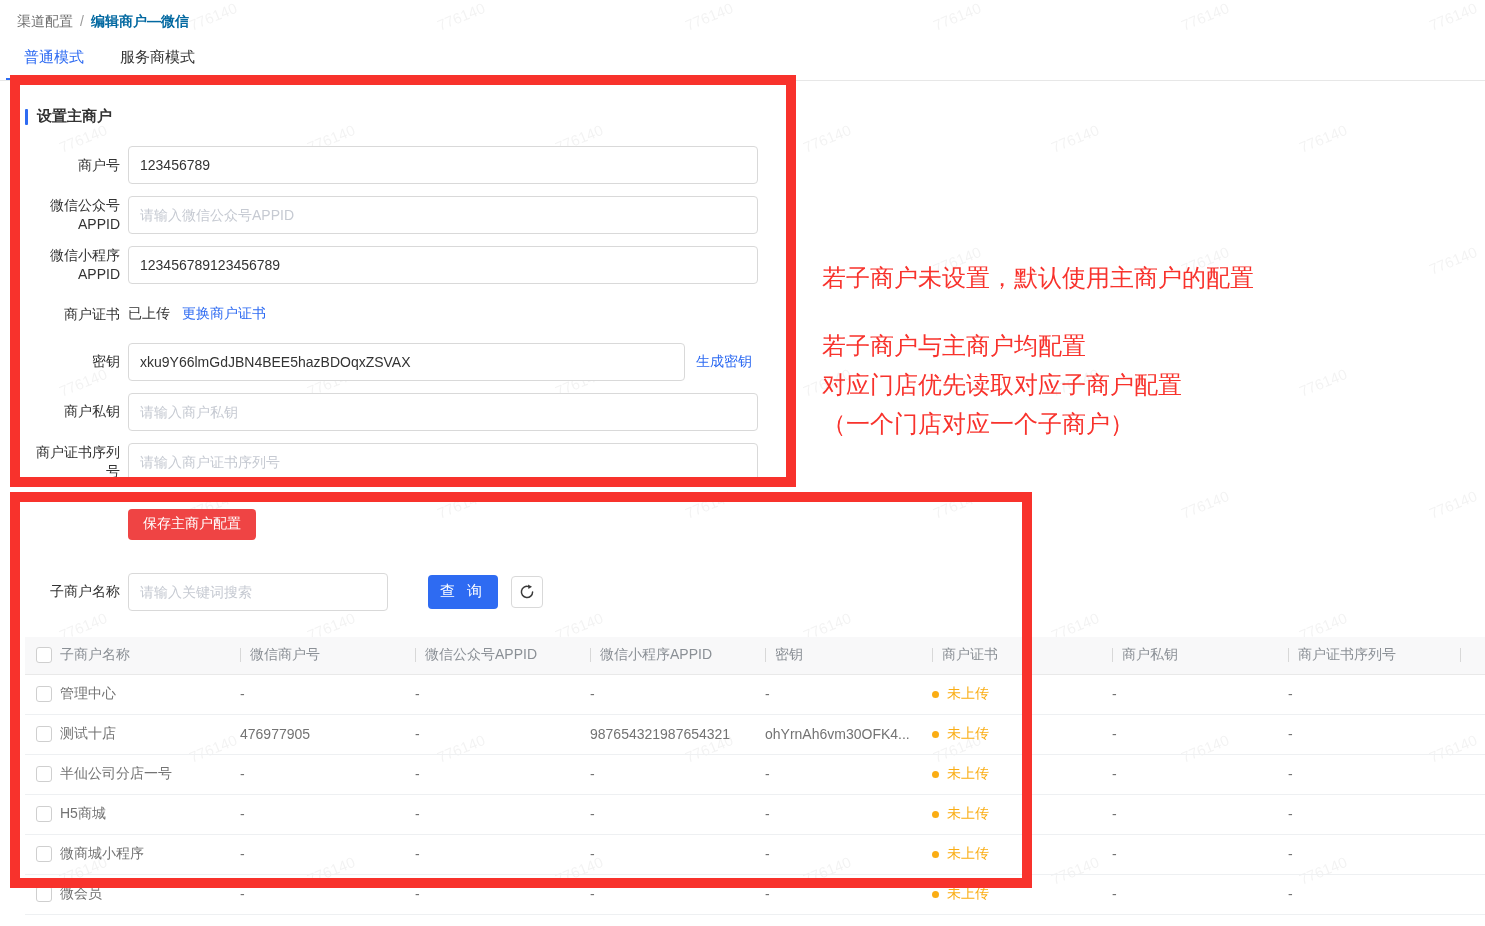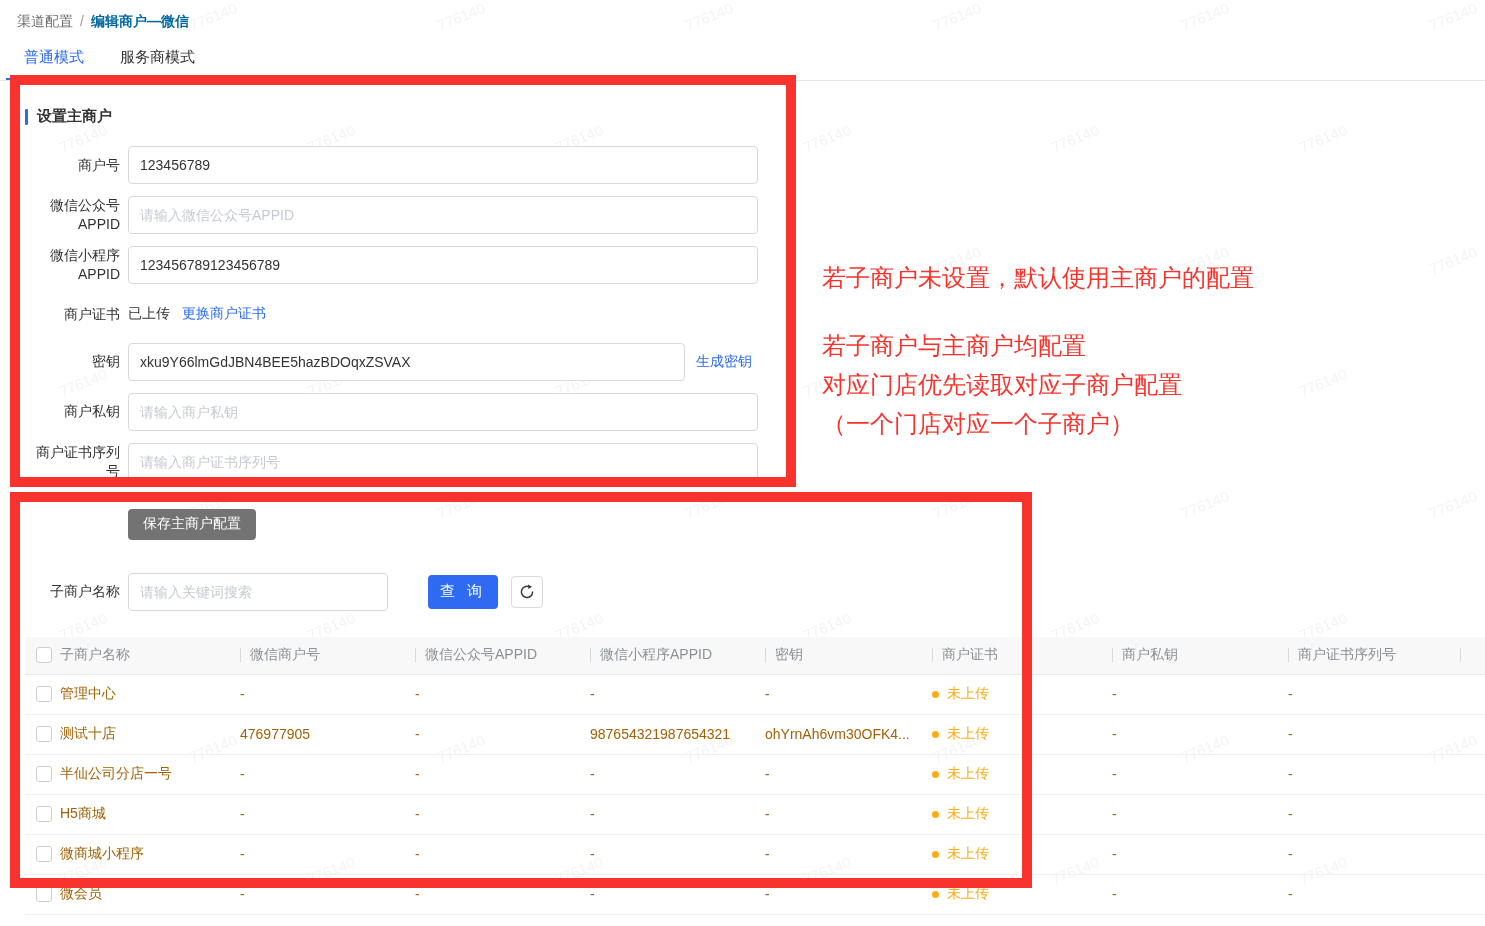--- a/index.html
+++ b/index.html
@@ -49,21 +49,21 @@
     font-family:"Liberation Sans","DejaVu Sans",sans-serif;
   }
   .form-input::placeholder { color:#c6cad2; }
   .form-input.short { width:557px; }
   .inline-row { margin:21px 0 19px; }
   .cert-status { color:#333; margin-right:12px; }
   .link { color:#2e6bf2; cursor:pointer; text-decoration:none; }
   .gen-link { margin-left:11px; }
   .save-btn {
     margin:16px 0 0 103px; height:31px; padding:0 15px;
-    background:#737373; color:#fff; border:none; border-radius:4px;
+    background:#ef4444; color:#fff; border:none; border-radius:4px;
     font-size:14px; cursor:pointer;
     font-family:"Liberation Sans","DejaVu Sans",sans-serif;
   }
   
   #sub-section { margin-top:33px; }
   .search-row { display:flex; align-items:center; margin-top:21px; }
   .search-label { width:95px; flex:none; text-align:right; margin-right:8px; color:#333; }
   .search-input { width:260px; }
   .query-btn {
     margin-left:40px; height:34px; width:70px;
@@ -94,21 +94,21 @@
   .t-header .sep::before {
     content:""; display:inline-block; width:1px; height:14px;
     background:#d8d8d8; margin-right:9px;
   }
   .checkbox {
     width:16px; height:16px; border:1px solid #cfcfcf; border-radius:3px;
     background:#fff; cursor:pointer; flex:none;
   }
   .dot { width:7px; height:7px; border-radius:50%; background:#faad14; margin-right:8px; flex:none; }
   .cert-val { color:#faad14; }
-  .cell-text { color:#a16207; }
+  .cell-text { color:#737373; }
 </style>
 </head>
 <body>
 
 <div id="wm-layer">
     <span class="wm" style="left: 188px; top: 8px;">776140</span>
     <span class="wm" style="left: 436px; top: 8px;">776140</span>
     <span class="wm" style="left: 684px; top: 8px;">776140</span>
     <span class="wm" style="left: 932px; top: 8px;">776140</span>
     <span class="wm" style="left: 1180px; top: 8px;">776140</span>

